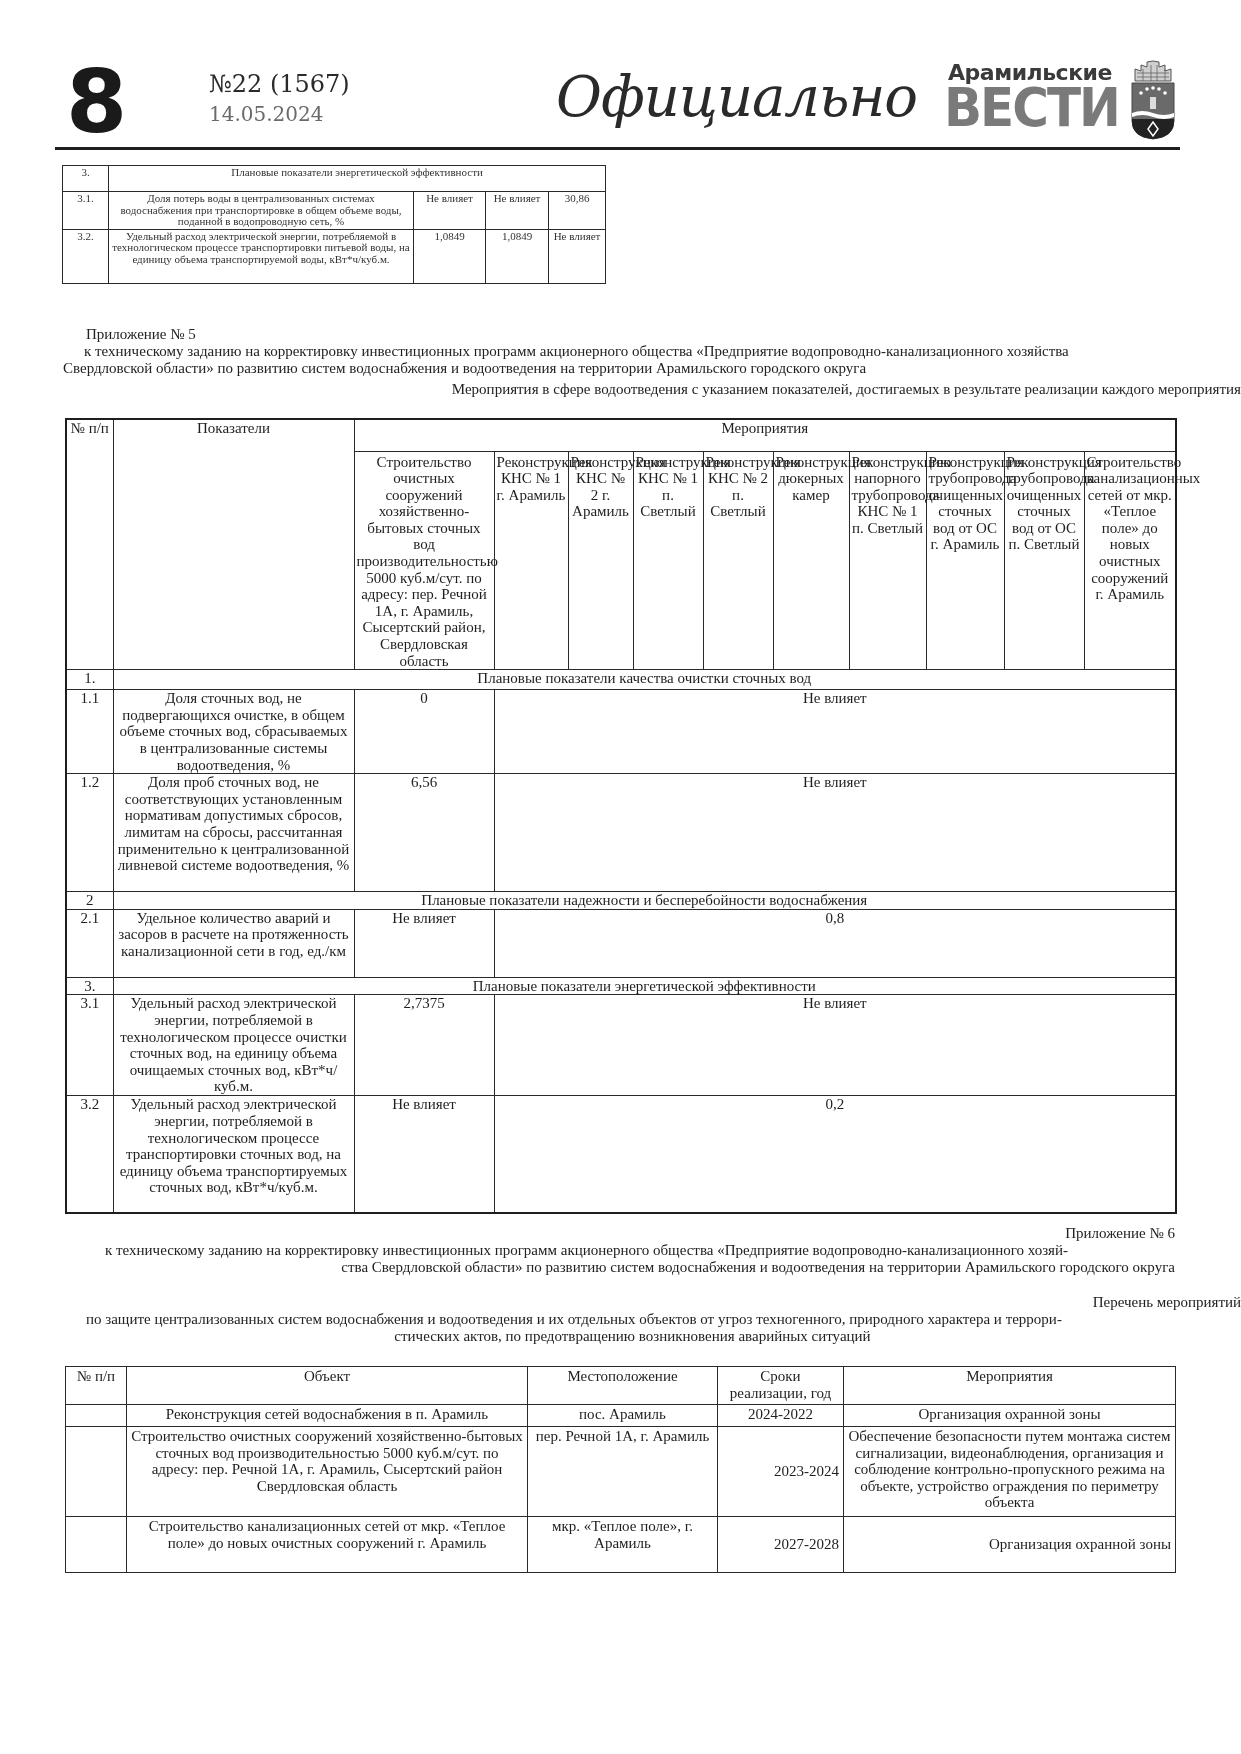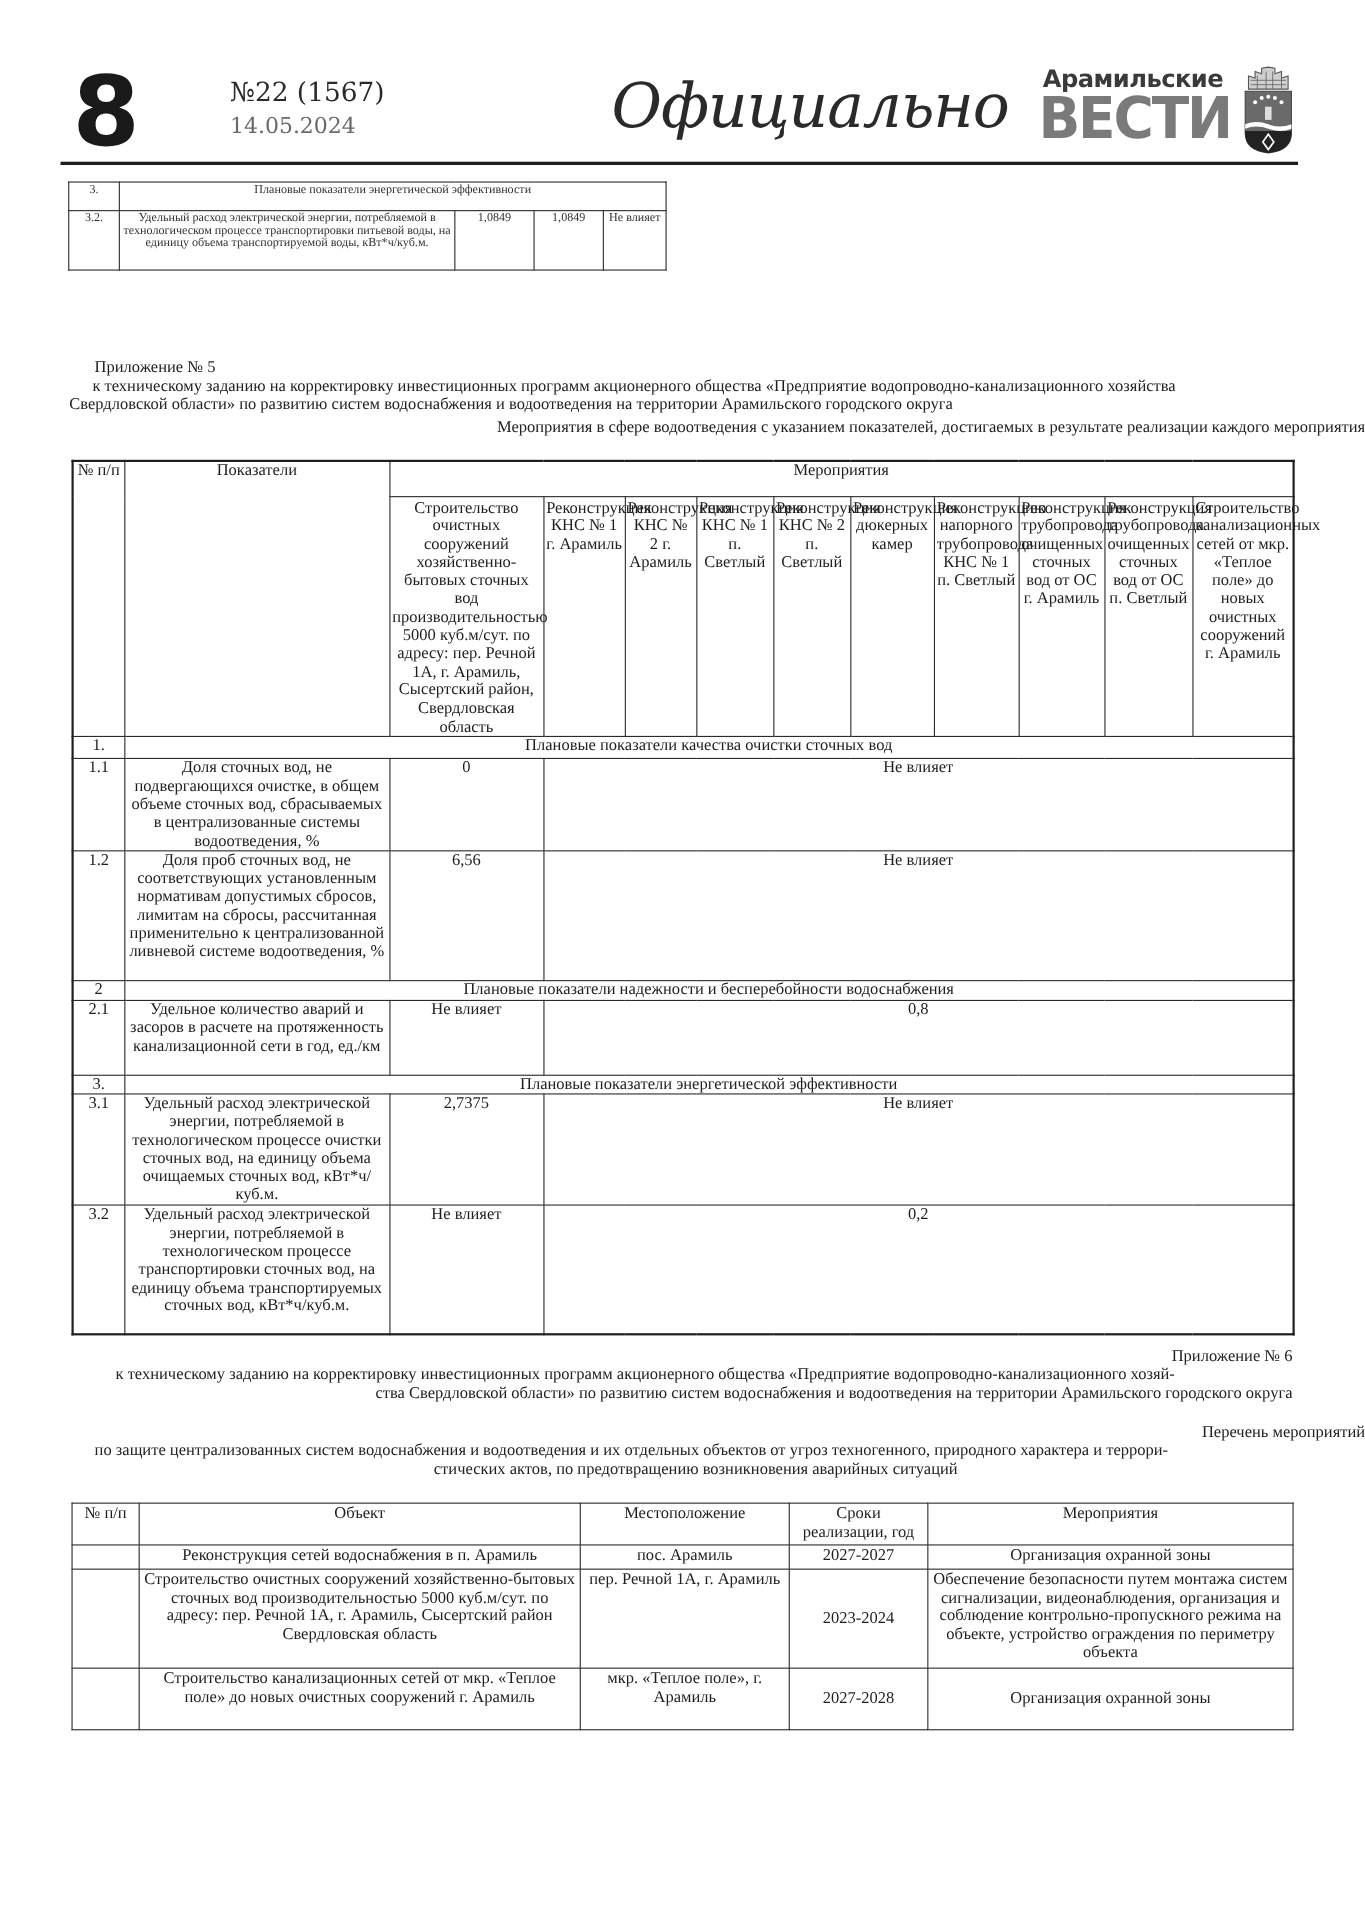--- a/index.html
+++ b/index.html
@@ -45,21 +45,21 @@
   #a6-head { right: 66px; top: 1225px; text-align: right; }
   #a6-l1 { left: 105px; top: 1242px; }
   #a6-l2 { right: 66px; top: 1259px; text-align: center; }
   #a6-title1 { left: 0; width: 1241px; text-align: right; top: 1294px; padding-left: 40px; box-sizing: border-box; }
   #a6-title2 { left: 86px; top: 1311px; }
   #a6-title3 { left: 0; width: 1241px; text-align: center; top: 1328px; padding-left: 24px; box-sizing: border-box; }
 
   
   #t3 { left: 65px; top: 1366px; width: 1110px; font-size: 15px; line-height: 16.6px; }
   #t3 td { padding: 1px 4px; }
-  #t3 .mid { vertical-align: middle; }
+  #t3 .mid { vertical-align: middle; text-align: right; }
 </style>
 </head>
 <body>
 
 <div class="abs" id="page-num">8</div>
 <div class="abs" id="issue">№22 (1567)</div>
 <div class="abs" id="date">14.05.2024</div>
 <div class="abs" id="section-title">Официально</div>
 <div class="abs" id="logo-top">Арамильские</div>
 <div class="abs" id="logo-main">ВЕСТИ</div>
@@ -88,20 +88,27 @@
       <col style="width:46px">
       <col style="width:305px">
       <col style="width:72px">
       <col style="width:63px">
       <col style="width:57px">
     </colgroup>
   <tbody>
       <tr style="height:26px">
     <td>3.</td>
     <td colspan="4">Плановые показатели энергетической эффективности</td>
+  </tr>
+  <tr style="height:35px">
+    <td>3.1.</td>
+    <td>Доля потерь воды в централизованных системах водоснабжения при транспортировке в общем объеме воды, поданной в водопроводную сеть, %</td>
+    <td>Не влияет</td>
+    <td>Не влияет</td>
+    <td>30,86</td>
   </tr>
   <tr style="height:54px">
     <td>3.2.</td>
     <td>Удельный расход электрической энергии, потребляемой в технологическом процессе транспортировки питьевой воды, на единицу объема транспортируемой воды, кВт*ч/куб.м.</td>
     <td>1,0849</td>
     <td>1,0849</td>
     <td>Не влияет</td>
   </tr>
 </tbody>
   </table>
@@ -212,21 +219,21 @@
     <td>№ п/п</td>
     <td>Объект</td>
     <td>Местоположение</td>
     <td>Сроки реализации, год</td>
     <td>Мероприятия</td>
   </tr>
   <tr style="height:22px">
     <td></td>
     <td>Реконструкция сетей водоснабжения в п. Арамиль</td>
     <td>пос. Арамиль</td>
-    <td>2027-2027</td>
+    <td>2024-2022</td>
     <td>Организация охранной зоны</td>
   </tr>
   <tr style="height:90px">
     <td></td>
     <td>Строительство очистных сооружений хозяйственно-бытовых сточных вод производительностью 5000 куб.м/сут. по адресу: пер. Речной 1А, г. Арамиль, Сысертский район Свердловская область</td>
     <td>пер. Речной 1А, г. Арамиль</td>
     <td class="mid">2023-2024</td>
     <td>Обеспечение безопасности путем монтажа систем сигнализации, видеонаблюдения, организация и соблюдение контрольно-пропускного режима на объекте, устройство ограждения по периметру объекта</td>
   </tr>
   <tr style="height:56px">

